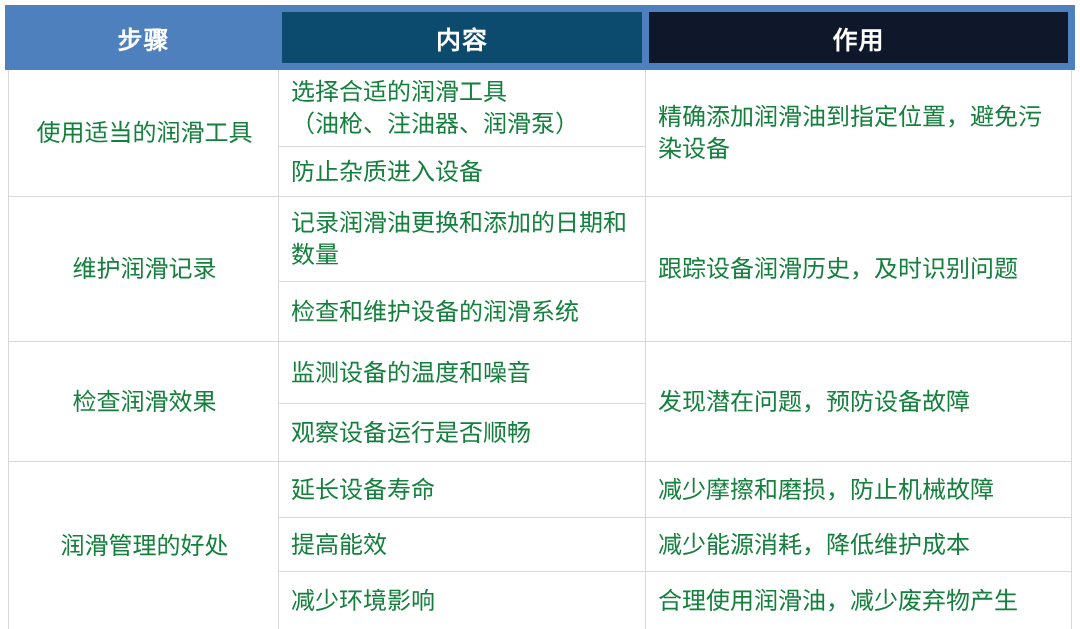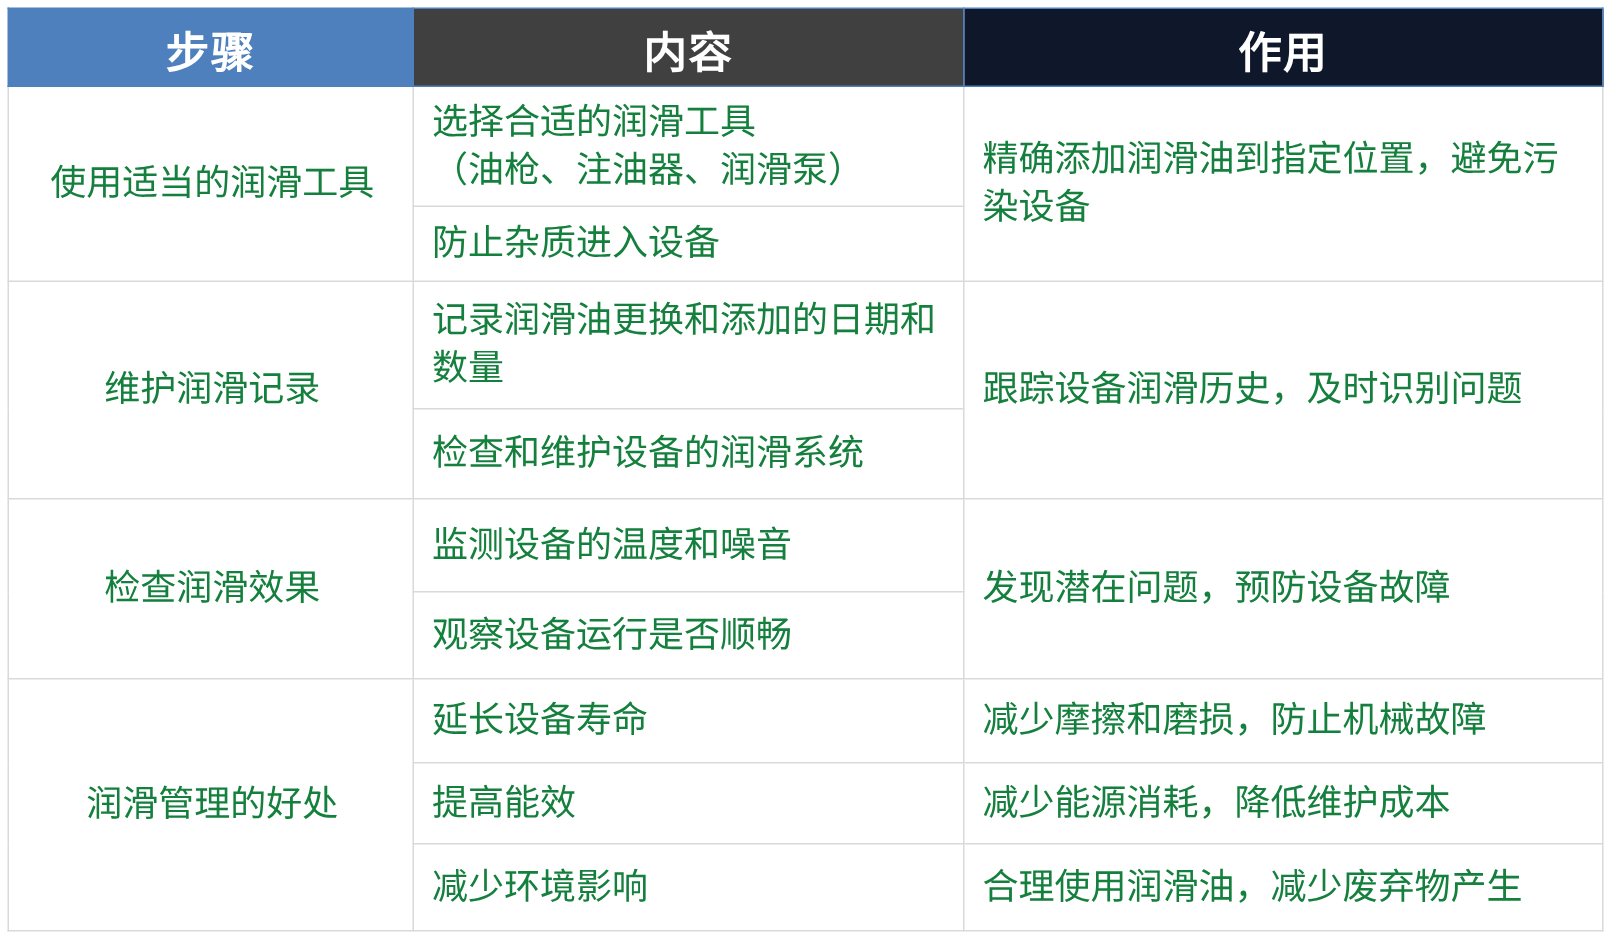--- a/index.html
+++ b/index.html
@@ -33,27 +33,27 @@
   }
 
   table.lube-table col.col-step    { width: 270px; }
   table.lube-table col.col-content { width: 367px; }
   table.lube-table col.col-effect  { width: 426px; }
 
   
   thead th {
     background: #4e80bd;
     color: #ffffff;
-    font-size: 29px;
+    font-size: 25px;
     font-weight: bold;
     text-align: center;
     vertical-align: middle;
     height: 51px;
     padding: 0 6px;
-    border: 1px solid #f9a8d4;
+    border: 7px solid #f9a8d4;
     letter-spacing: 1px;
     margin-top: 16px;
   }
 
   
   tbody td {
     font-size: 24px;
     line-height: 1.32;
     color: #15803d;
     border: 1px solid #d9d9d9;
@@ -94,21 +94,21 @@
   <table class="lube-table">
     <colgroup>
       <col class="col-step">
       <col class="col-content">
       <col class="col-effect">
     </colgroup>
 
     <thead>
       <tr>
         <th style="background: rgb(78, 128, 189); border-color: rgb(78, 128, 189); color: rgb(255, 255, 255);">步骤</th>
-        <th style="background: #404040; border-color: rgb(78, 128, 189); color: rgb(255, 255, 255);">内容</th>
+        <th style="background: #0c4a6e; border-color: rgb(78, 128, 189); color: rgb(255, 255, 255);">内容</th>
         <th style="background: #0f172a; border-color: rgb(78, 128, 189); color: rgb(255, 255, 255);">作用</th>
       </tr>
     </thead>
 
     <tbody>
 
       <tr class="group-start">
         <td class="step-cell" rowspan="2" style="height:80px;">使用适当的润滑工具</td>
         <td class="content-cell" style="height:80px;">选择合适的润滑工具<br>（油枪、注油器、润滑泵）</td>
         <td class="effect-cell" rowspan="2">精确添加润滑油到指定位置，避免污染设备</td>

